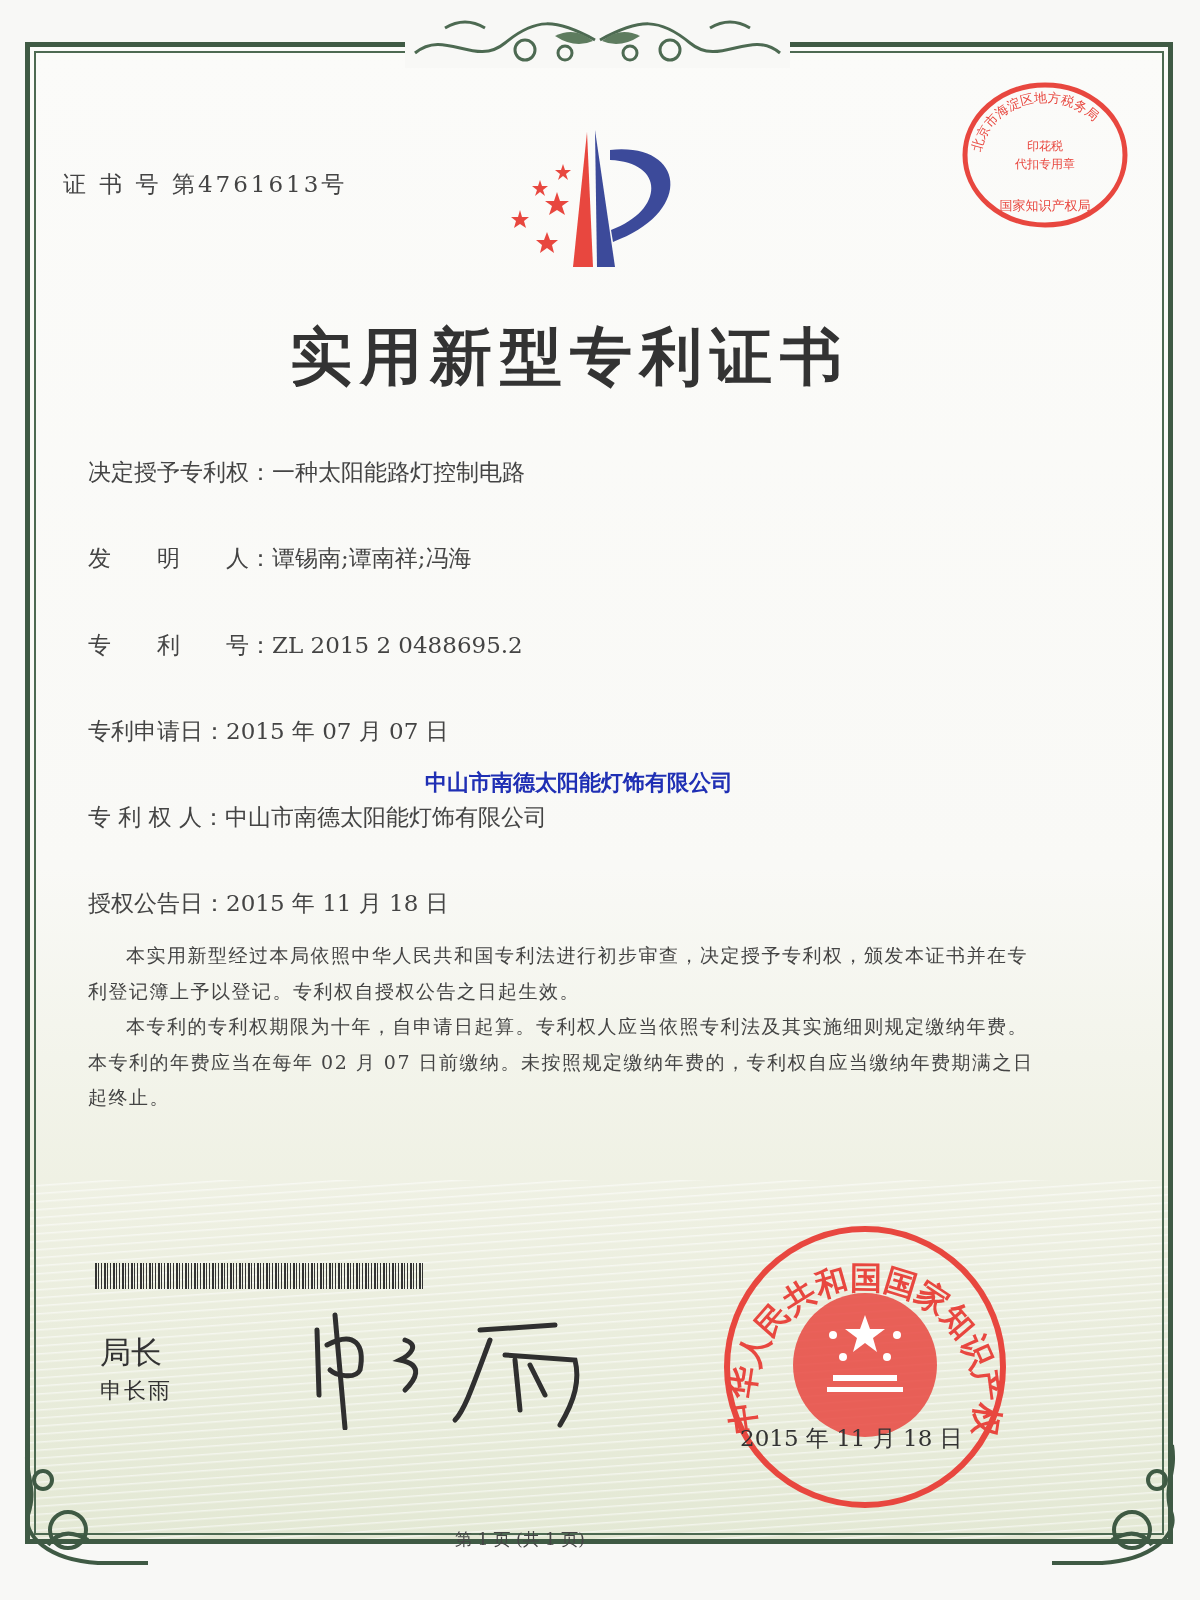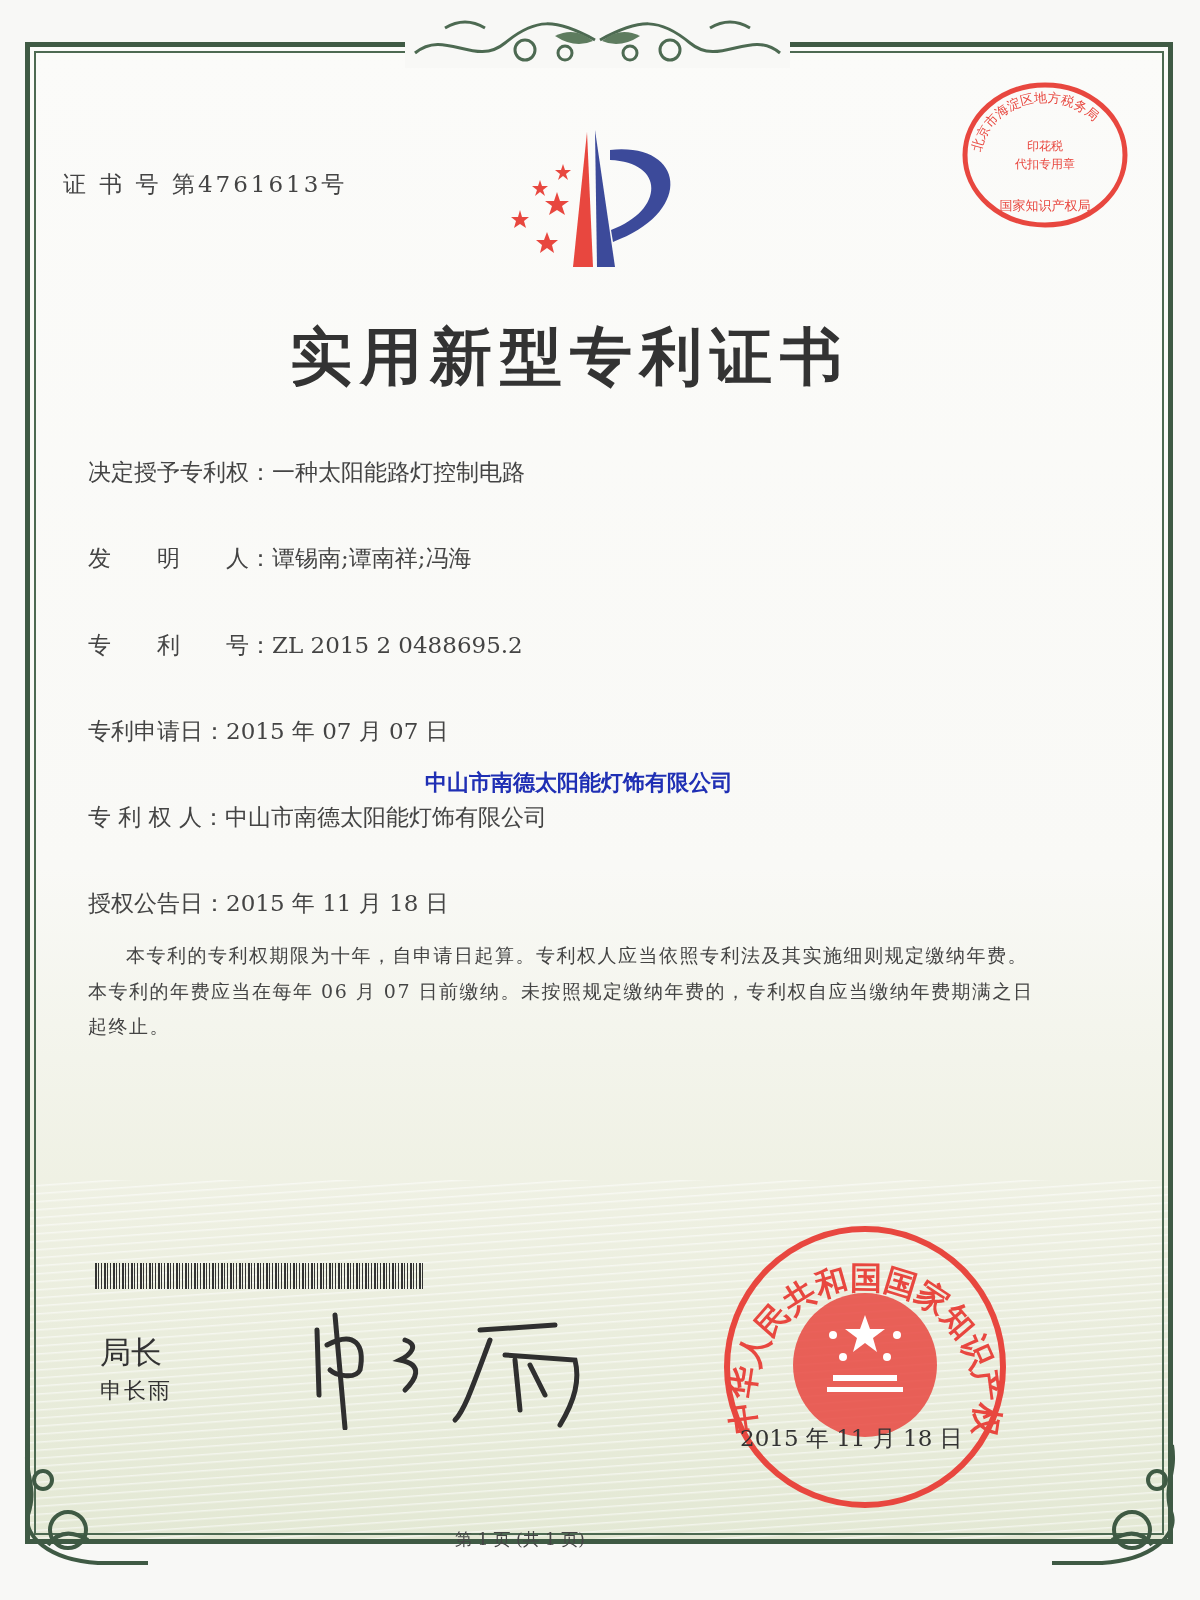--- a/index.html
+++ b/index.html
@@ -126,21 +126,22 @@
 <div class="overlay-name">中山市南德太阳能灯饰有限公司</div>
 
 <div class="field" style="top:802px">
   <span class="lbl">专 利 权 人：</span><span>中山市南德太阳能灯饰有限公司</span>
 </div>
 <div class="field" style="top:888px">
   <span class="lbl">授权公告日：</span><span>2015 年 11 月 18 日</span>
 </div>
 
 <div class="para" style="top:938px">
-  <p>本专利的专利权期限为十年，自申请日起算。专利权人应当依照专利法及其实施细则规定缴纳年费。本专利的年费应当在每年 06 月 07 日前缴纳。未按照规定缴纳年费的，专利权自应当缴纳年费期满之日起终止。</p>
+  <p>本实用新型经过本局依照中华人民共和国专利法进行初步审查，决定授予专利权，颁发本证书并在专利登记簿上予以登记。专利权自授权公告之日起生效。</p>
+  <p>本专利的专利权期限为十年，自申请日起算。专利权人应当依照专利法及其实施细则规定缴纳年费。本专利的年费应当在每年 02 月 07 日前缴纳。未按照规定缴纳年费的，专利权自应当缴纳年费期满之日起终止。</p>
 </div>
 
 <div class="barcode"></div>
 
 <div class="director-title">局长</div>
 <div class="director-name">申长雨</div>
 
 <svg class="signature" viewBox="0 0 290 130">
   <g fill="none" stroke="#2f2f2f" stroke-width="5" stroke-linecap="round">
     <path d="M12 30 L 14 95"></path>

